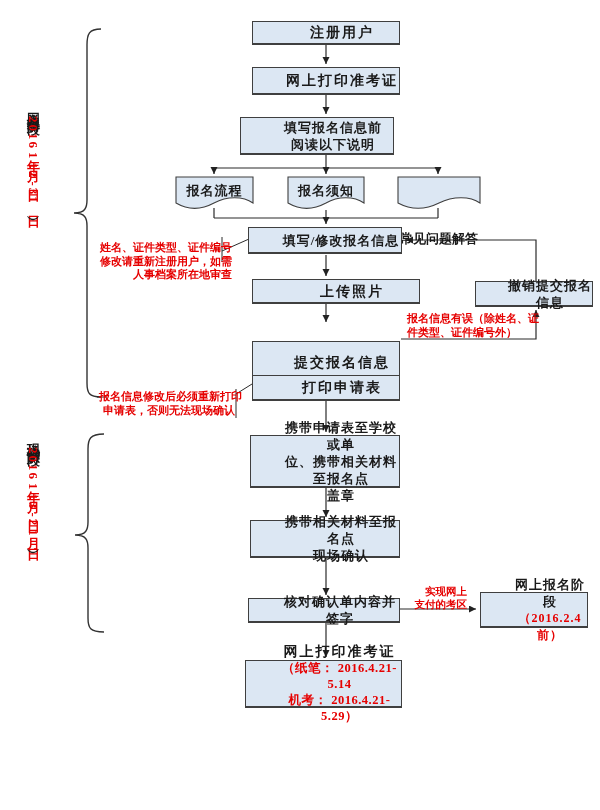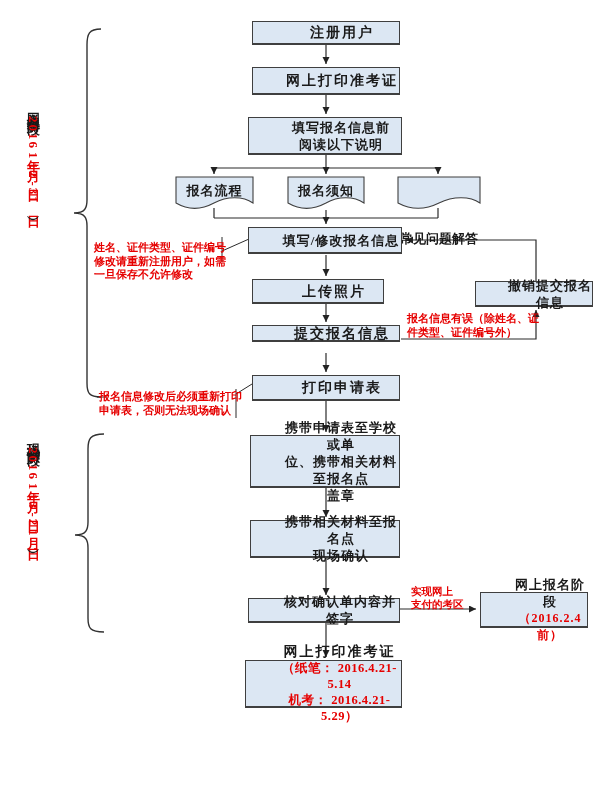--- a/index.html
+++ b/index.html
@@ -15,21 +15,21 @@
   .docshape{fill:var(--box-fill);stroke:var(--box-border);stroke-width:1.1;}
   .ah{fill:#222;}
   .box{position:absolute;background:var(--box-fill);border:1px solid var(--box-border);
        border-bottom-width:2px;box-sizing:border-box;display:flex;flex-direction:column;
        align-items:center;justify-content:center;font-weight:bold;font-size:14px;
        letter-spacing:2px;text-align:center;line-height:17px;padding-left:32px;}
   .box.dense{font-size:13px;letter-spacing:1px;line-height:17px;}
   .doc-label{position:absolute;font-weight:bold;font-size:13px;letter-spacing:1px;
        text-align:center;}
   .ann{position:absolute;color:var(--accent-red);font-weight:bold;font-size:11px;
-       line-height:13.5px;text-align:left;white-space:nowrap;}
+       line-height:13.5px;text-align:right;white-space:nowrap;}
   .ann.left{text-align:left;}
   .red{color:var(--accent-red);}
   .small-red{font-size:12.5px;letter-spacing:0.5px;line-height:16px;}
   .stage{position:absolute;writing-mode:vertical-rl;text-orientation:mixed;
        font-weight:bold;font-size:13px;letter-spacing:2px;line-height:26px;white-space:nowrap;}
 </style>
 </head>
 <body>
 
 <div class="page">
@@ -98,38 +98,38 @@
   </div>
 
   <div class="box" style="left:252px;top:21px;width:148px;height:24px;">
     <span>注册用户</span>
   </div>
 
   <div class="box" style="left:252px;top:67px;width:148px;height:28px;">
     <span>网上打印准考证</span>
   </div>
 
-  <div class="box dense" style="left:248px;top:117px;width:154px;height:38px;">
+  <div class="box dense" style="left:240px;top:117px;width:154px;height:38px;">
     <span>填写报名信息前</span>
     <span>阅读以下说明</span>
   </div>
 
   <div class="doc-label" style="left:176px;top:182px;width:77px;">报名流程</div>
   <div class="doc-label" style="left:288px;top:182px;width:76px;">报名须知</div>
   <div class="doc-label" style="left:398px;top:182px;width:82px;letter-spacing:0;margin-top:48px;">常见问题解答</div>
 
   <div class="box dense" style="left:248px;top:227px;width:154px;height:27px;">
     <span>填写/修改报名信息</span>
   </div>
 
-  <div class="box" style="left:252px;top:279px;width:132px;height:25px;">
+  <div class="box" style="left:252px;top:279px;width:168px;height:25px;">
     <span>上传照片</span>
   </div>
 
-  <div class="box" style="left:252px;top:325px;width:148px;height:17px;">
+  <div class="box" style="left:252px;top:341px;width:148px;height:44px;">
     <span>提交报名信息</span>
   </div>
 
   <div class="box" style="left:252px;top:375px;width:148px;height:26px;">
     <span>打印申请表</span>
   </div>
 
   <div class="box dense" style="left:475px;top:281px;width:118px;height:26px;">
     <span>撤销提交报名信息</span>
   </div>
@@ -156,21 +156,21 @@
   </div>
 
   <div class="box dense" style="left:480px;top:592px;width:108px;height:36px;">
     <span>网上报名阶段</span>
     <span class="red" style="font-size:12px;">（2016.2.4前）</span>
   </div>
 
   <div class="ann" style="left:94px;top:241px;width:138px;">
     <div>姓名、证件类型、证件编号</div>
     <div>修改请重新注册用户，如需</div>
-    <div>一旦保存不允许修改</div>
+    <div>人事档案所在地审查</div>
   </div>
 
   <div class="ann left" style="left:407px;top:312px;">
     <div>报名信息有误（除姓名、证</div>
     <div>件类型、证件编号外）</div>
   </div>
 
   <div class="ann" style="left:99px;top:390px;width:136px;">
     <div>报名信息修改后必须重新打印</div>
     <div>申请表，否则无法现场确认</div>

